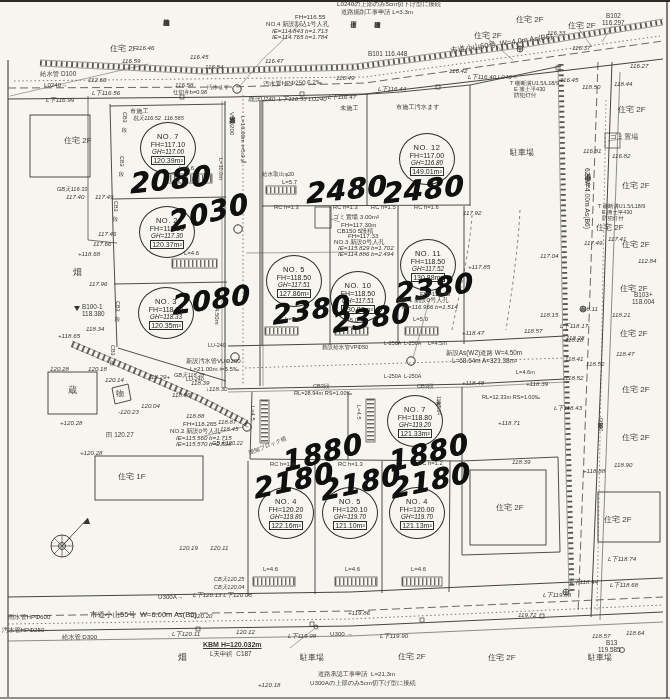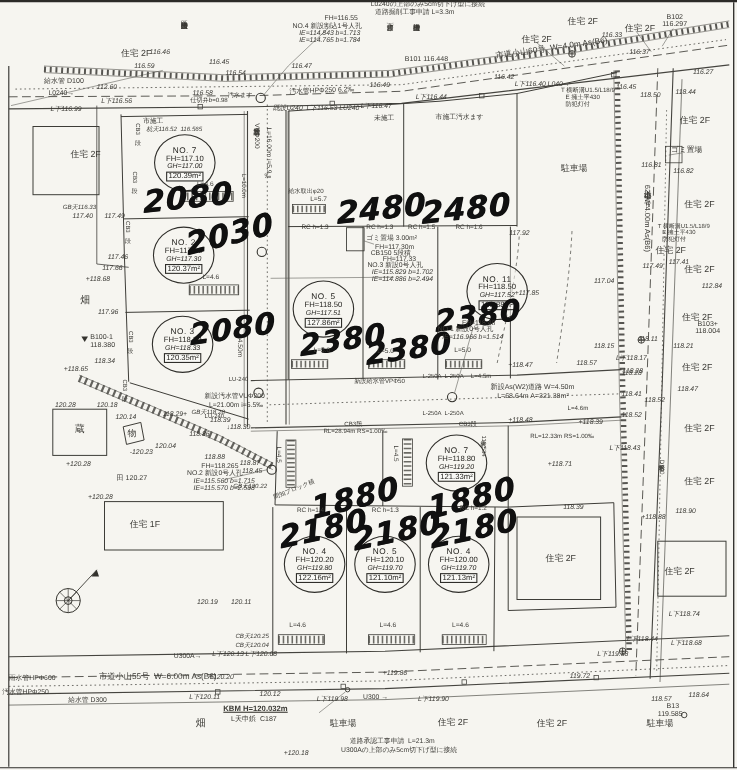--- a/index.html
+++ b/index.html
@@ -235,25 +235,37 @@
         <div class="fh">FH=118.80</div>
         <div class="gh">GH=119.20</div>
         <div class="area">121.33m²</div>
       </div>
       <div class="lot" style="left: 266px; top: 255px;">
         <div class="no">NO. 5</div>
         <div class="fh">FH=118.50</div>
         <div class="gh">GH=117.51</div>
         <div class="area">127.86m²</div>
       </div>
-      <div class="lot" style="left: 400px; top: 239px; margin-left: 24px;">
+      <div class="lot" style="left: 330px; top: 271px;">
+        <div class="no">NO. 10</div>
+        <div class="fh">FH=118.50</div>
+        <div class="gh">GH=117.51</div>
+        <div class="area">130.87m²</div>
+      </div>
+      <div class="lot" style="left: 400px; top: 239px;">
         <div class="no">NO. 11</div>
         <div class="fh">FH=118.50</div>
         <div class="gh">GH=117.52</div>
         <div class="area">130.88m²</div>
+      </div>
+      <div class="lot" style="left: 399px; top: 133px;">
+        <div class="no">NO. 12</div>
+        <div class="fh">FH=117.00</div>
+        <div class="gh">GH=116.80</div>
+        <div class="area">149.01m²</div>
       </div>
       <div class="hand" style="left: 130px; top: 163px; font-size: 28px; transform: rotate(-6deg) skewX(-6deg);">2080</div>
       <div class="hand" style="left: 168px; top: 196px; font-size: 28px; transform: rotate(-14deg) skewX(-6deg);">2030</div>
       <div class="hand" style="left: 306px; top: 173px; font-size: 28px; transform: rotate(-6deg) skewX(-6deg);">2480</div>
       <div class="hand" style="left: 383px; top: 173px; font-size: 28px; transform: rotate(-6deg) skewX(-6deg);">2480</div>
       <div class="hand" style="left: 172px; top: 284px; font-size: 27px; transform: rotate(-8deg) skewX(-6deg);">2080</div>
       <div class="hand" style="left: 272px; top: 294px; font-size: 27px; transform: rotate(-8deg) skewX(-6deg);">2380</div>
       <div class="hand" style="left: 332px; top: 302px; font-size: 27px; transform: rotate(-8deg) skewX(-6deg);">2380</div>
       <div class="hand" style="left: 395px; top: 272px; font-size: 27px; transform: rotate(-8deg) skewX(-6deg);">2380</div>
       <div class="hand" style="left: 282px; top: 436px; font-size: 28px; transform: rotate(-14deg) skewX(-6deg);">1880</div>

